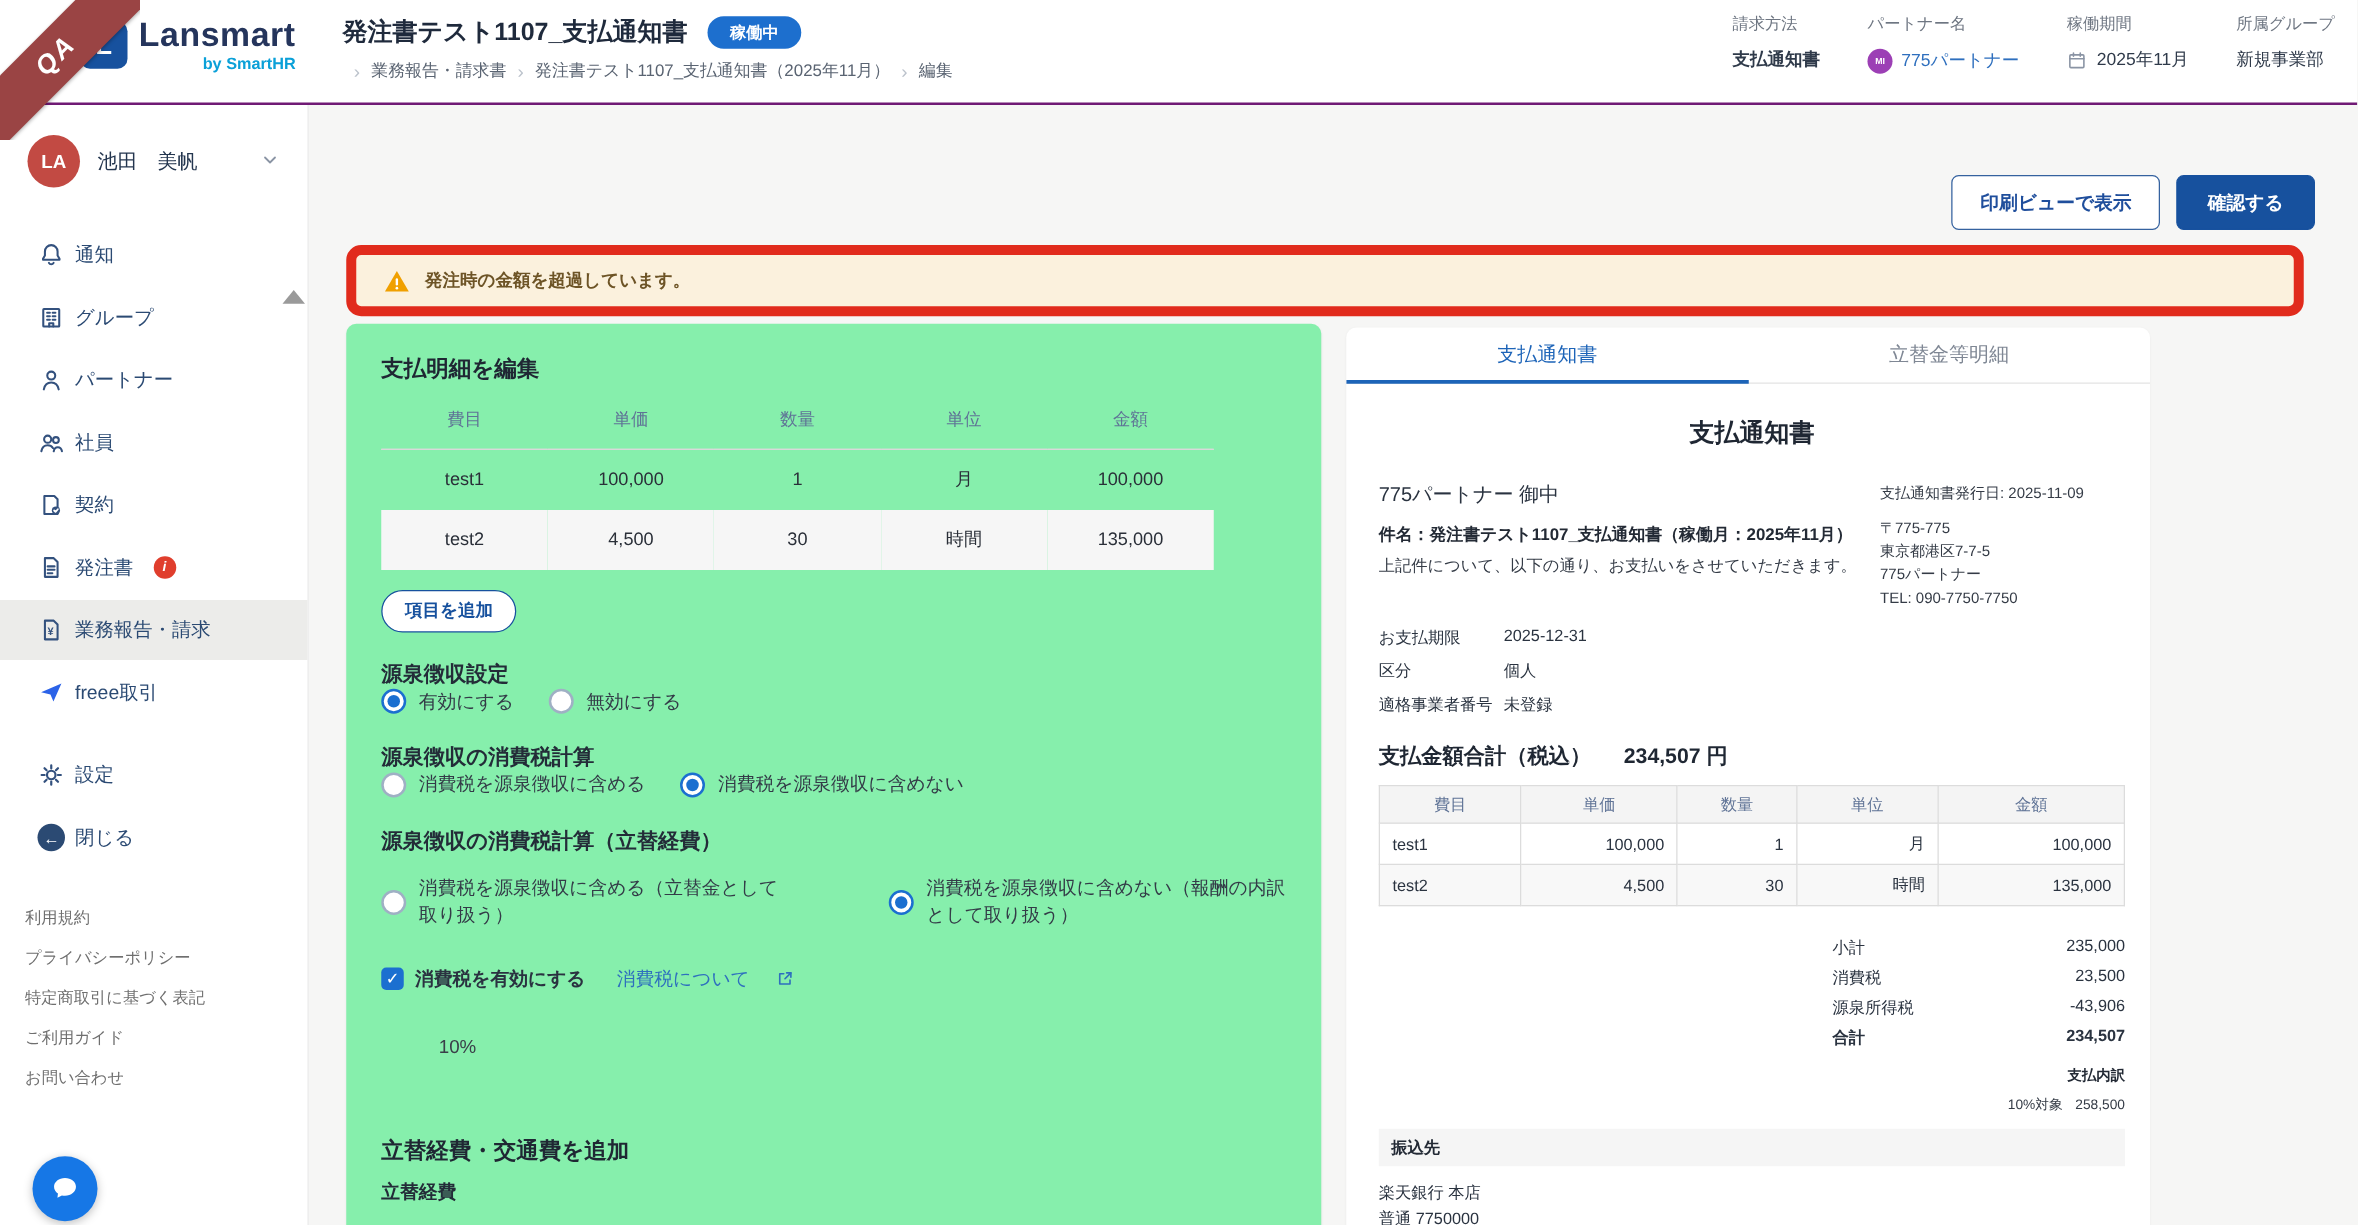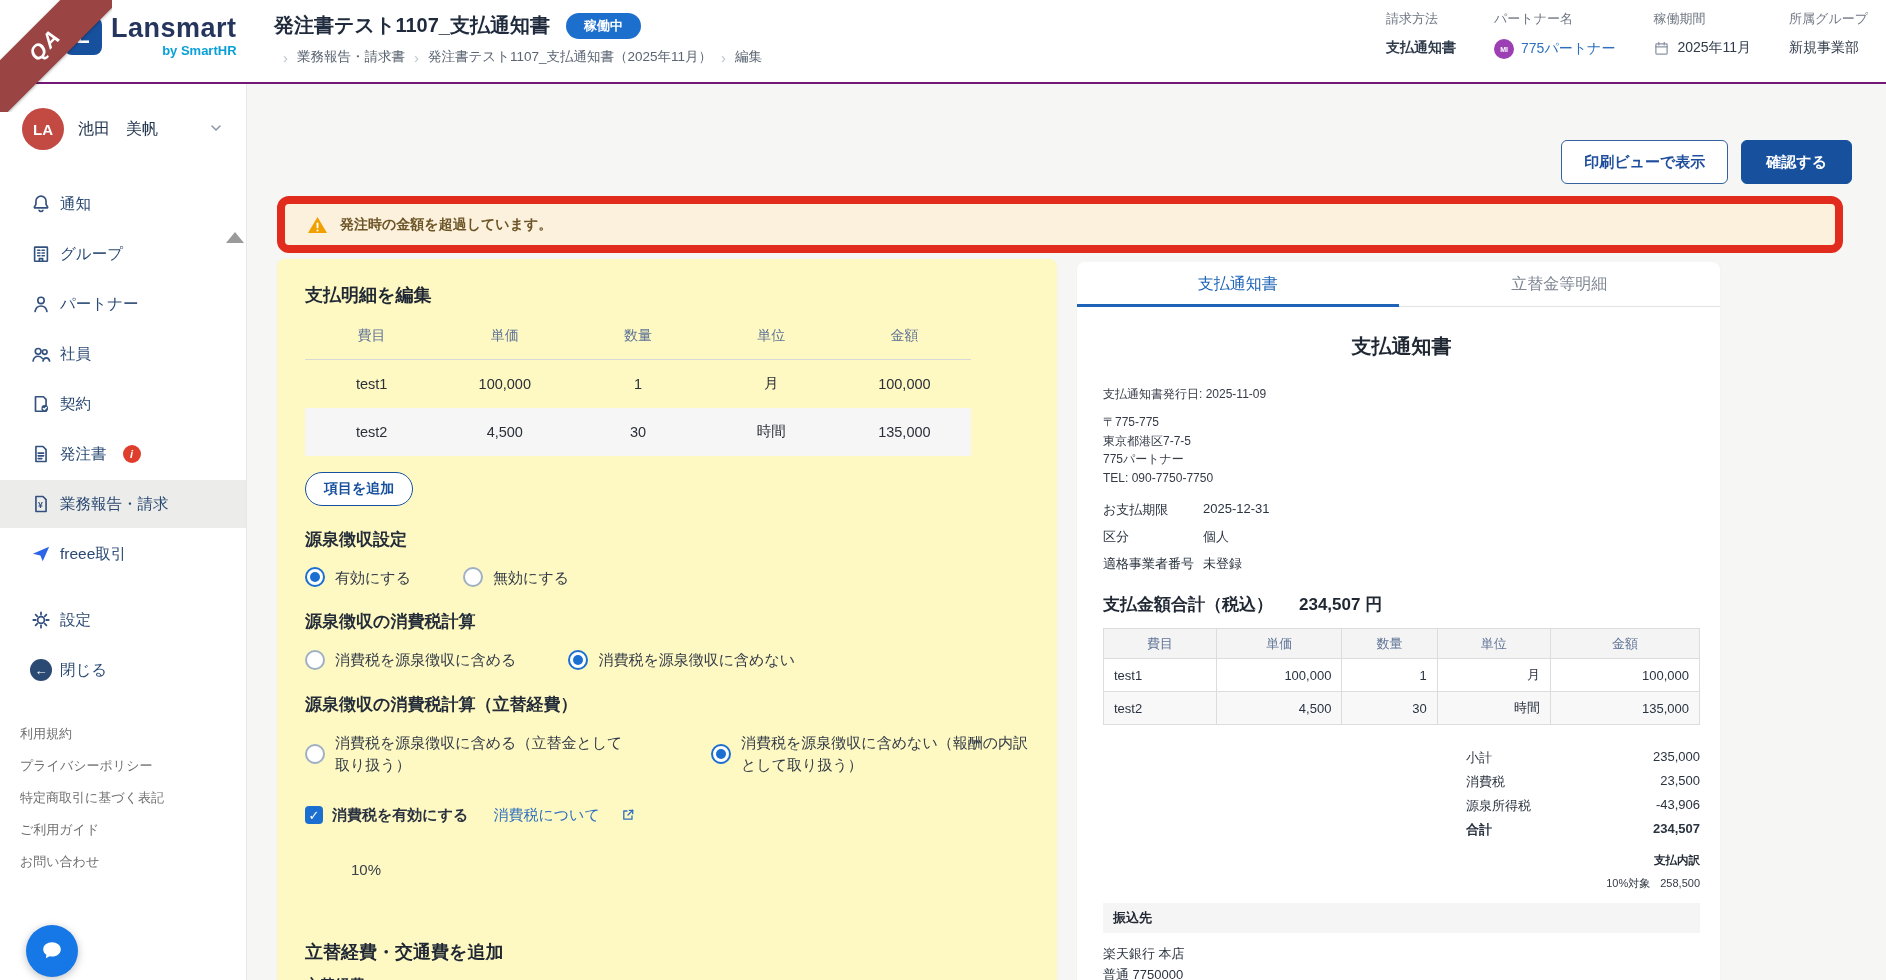--- a/index.html
+++ b/index.html
@@ -62,29 +62,29 @@
 
   .actions { position: absolute; top: 56px; right: 34px; display: flex; gap: 13px; }
   .btn { height: 44px; border-radius: 6px; font-size: 15px; font-weight: bold; display: flex; align-items: center; justify-content: center; cursor: pointer; font-family: inherit; }
   .btn-outline { background: #fff; border: 1px solid #35629f; color: #1f4e9c; padding: 0 22px; }
   .btn-primary { background: var(--primary-blue, #17519E); border: 1px solid var(--primary-blue, #17519E); color: #fff; padding: 0 24px; }
 
   .warning-annotation { position: absolute; left: 30px; top: 112px; width: 1566px; height: 57px; border: 8px solid var(--annotation-red, #E12B1C); border-radius: 12px; background: var(--warning-bg, #FBF1DD); display: flex; align-items: center; padding-left: 22px; }
   .warning-text { margin-left: 12px; font-size: 14px; font-weight: bold; color: var(--warning-text, #6D5426); }
 
   
-  .editor-card { position: absolute; left: 30px; top: 175px; width: 780px; height: 721px; background: #fef9c3; border-radius: 8px 8px 0 0; padding: 24px 28px; overflow: hidden; box-shadow: 0 1px 2px rgba(0,0,0,.05); }
+  .editor-card { position: absolute; left: 30px; top: 175px; width: 780px; height: 721px; background: #86efac; border-radius: 8px 8px 0 0; padding: 24px 28px; overflow: hidden; box-shadow: 0 1px 2px rgba(0,0,0,.05); }
   .card-h2 { font-size: 18px; font-weight: bold; color: #1f2733; }
   .edit-table { width: 666px; margin-top: 20px; border-collapse: collapse; }
   .edit-table th { font-size: 14px; font-weight: normal; color: var(--table-head, #5F7396); padding-bottom: 14px; border-bottom: 1px solid #d9d9d9; text-align: center; width: 20%; }
   .edit-table td { height: 48px; font-size: 14.5px; color: #2a2f38; text-align: center; }
   .edit-table tr.striped { background: #f6f6f6; }
   .pill-btn { display: inline-flex; align-items: center; height: 34px; margin-top: 16px; padding: 0 18px; border-radius: 17px; border: 1.5px solid var(--primary-blue, #17519E); color: var(--primary-blue, #17519E); background: #fff; font-size: 14px; font-weight: bold; cursor: pointer; font-family: inherit; }
   .card-h3 { font-size: 17px; font-weight: bold; color: #232c38; margin-top: 22px; }
-  .radio-row { display: flex; gap: 52px; margin-top: 16px; }
+  .radio-row { display: flex; gap: 28px; }
   .radio-opt { display: flex; align-items: center; gap: 10px; cursor: pointer; font-size: 15px; color: #333b47; }
   .radio { width: 20px; height: 20px; border-radius: 50%; border: 2px solid #9fb0c4; background: #fff; position: relative; flex: none; }
   .radio.on { border-color: #1b6fd0; }
   .radio.on::after { content: ''; position: absolute; inset: 3px; border-radius: 50%; background: #1b6fd0; }
   .radio-row.wrap { gap: 88px; margin-top: 16px; }
   .radio-opt .opt-label { max-width: 330px; line-height: 1.45; }
   .checkbox-row { display: flex; align-items: center; margin-top: 30px; gap: 9px; }
   .checkbox { width: 18px; height: 18px; border-radius: 4px; background: #1b6fd0; color: #fff; font-size: 13px; font-weight: bold; display: flex; align-items: center; justify-content: center; cursor: pointer; flex: none; }
   .cb-label { font-size: 15px; font-weight: bold; color: #2a3240; cursor: pointer; }
   .tax-link { display: flex; align-items: center; gap: 21px; margin-left: 16px; color: var(--link-blue, #2E6FBE); font-size: 15px; cursor: pointer; }
@@ -418,20 +418,25 @@
     <section class="preview-panel">
       <div class="tabbar">
         <div class="tab active">支払通知書</div>
         <div class="tab">立替金等明細</div>
       </div>
 
       <div class="doc">
         <div class="doc-title">支払通知書</div>
 
         <div class="doc-info">
+          <div class="doc-info-left">
+            <div class="doc-recipient">775パートナー 御中</div>
+            <div class="doc-subject">件名：発注書テスト1107_支払通知書（稼働月：2025年11月）</div>
+            <div class="doc-note">上記件について、以下の通り、お支払いをさせていただきます。</div>
+          </div>
           <div class="doc-info-right">
             <div class="doc-issue">支払通知書発行日: 2025-11-09</div>
             <div class="sender-line">〒775-775</div>
             <div class="sender-line">東京都港区7-7-5</div>
             <div class="sender-line">775パートナー</div>
             <div class="sender-line">TEL: 090-7750-7750</div>
           </div>
         </div>
 
         <div class="doc-fields">

